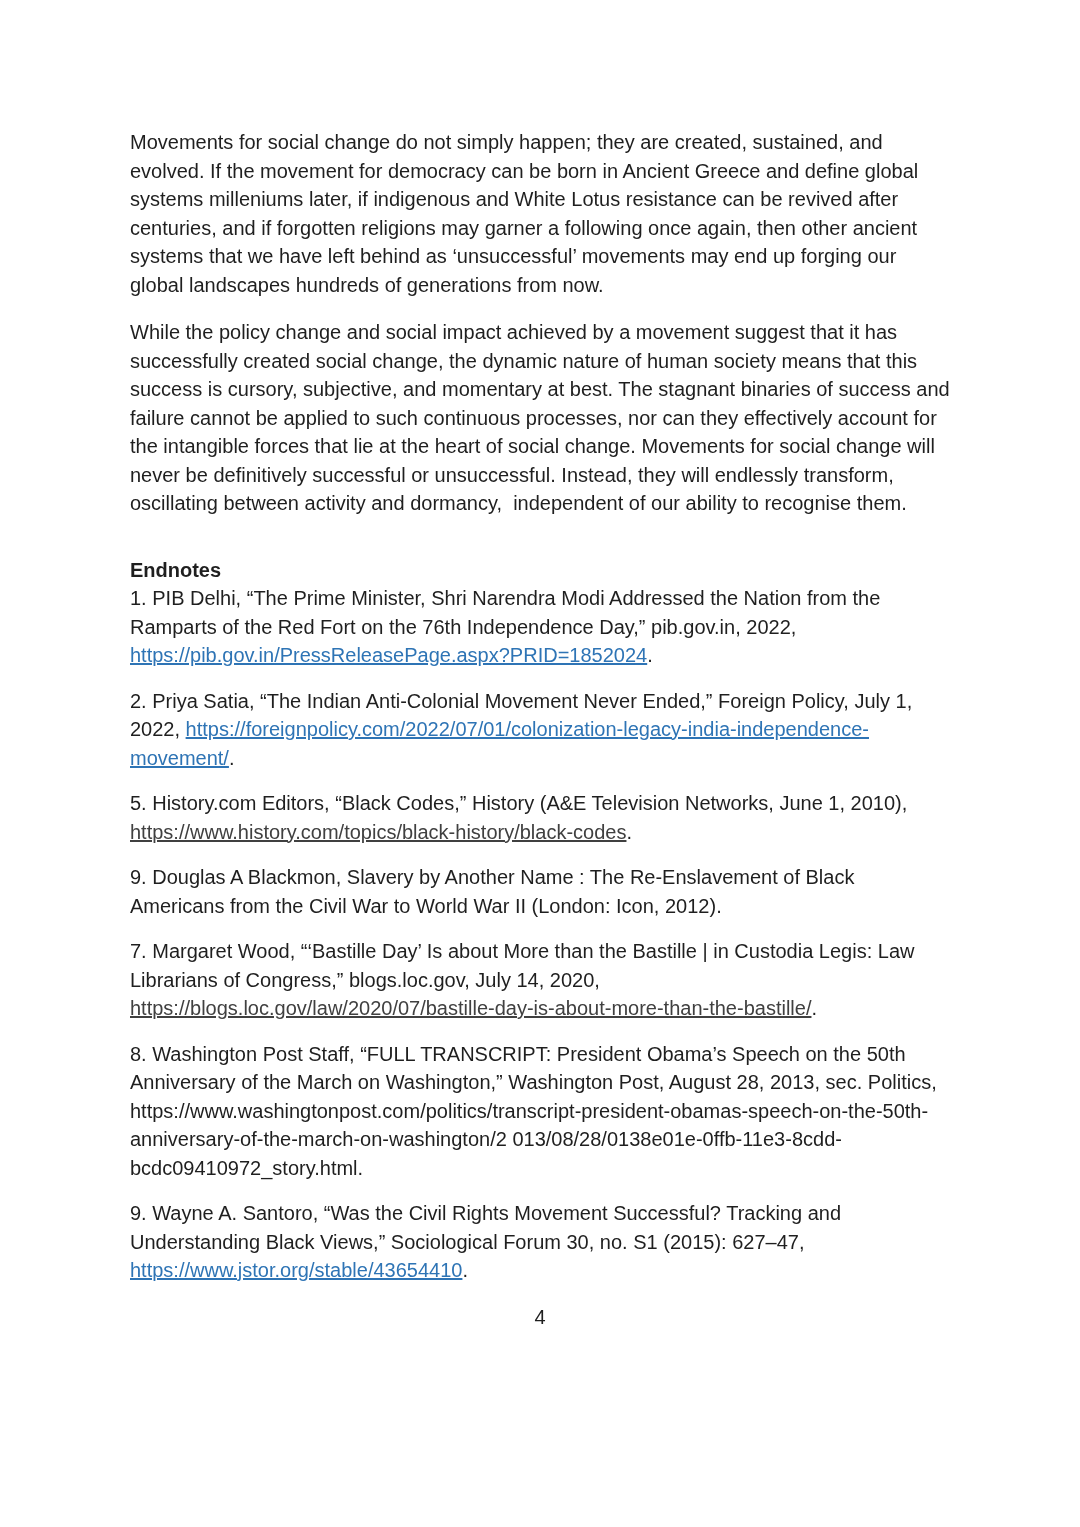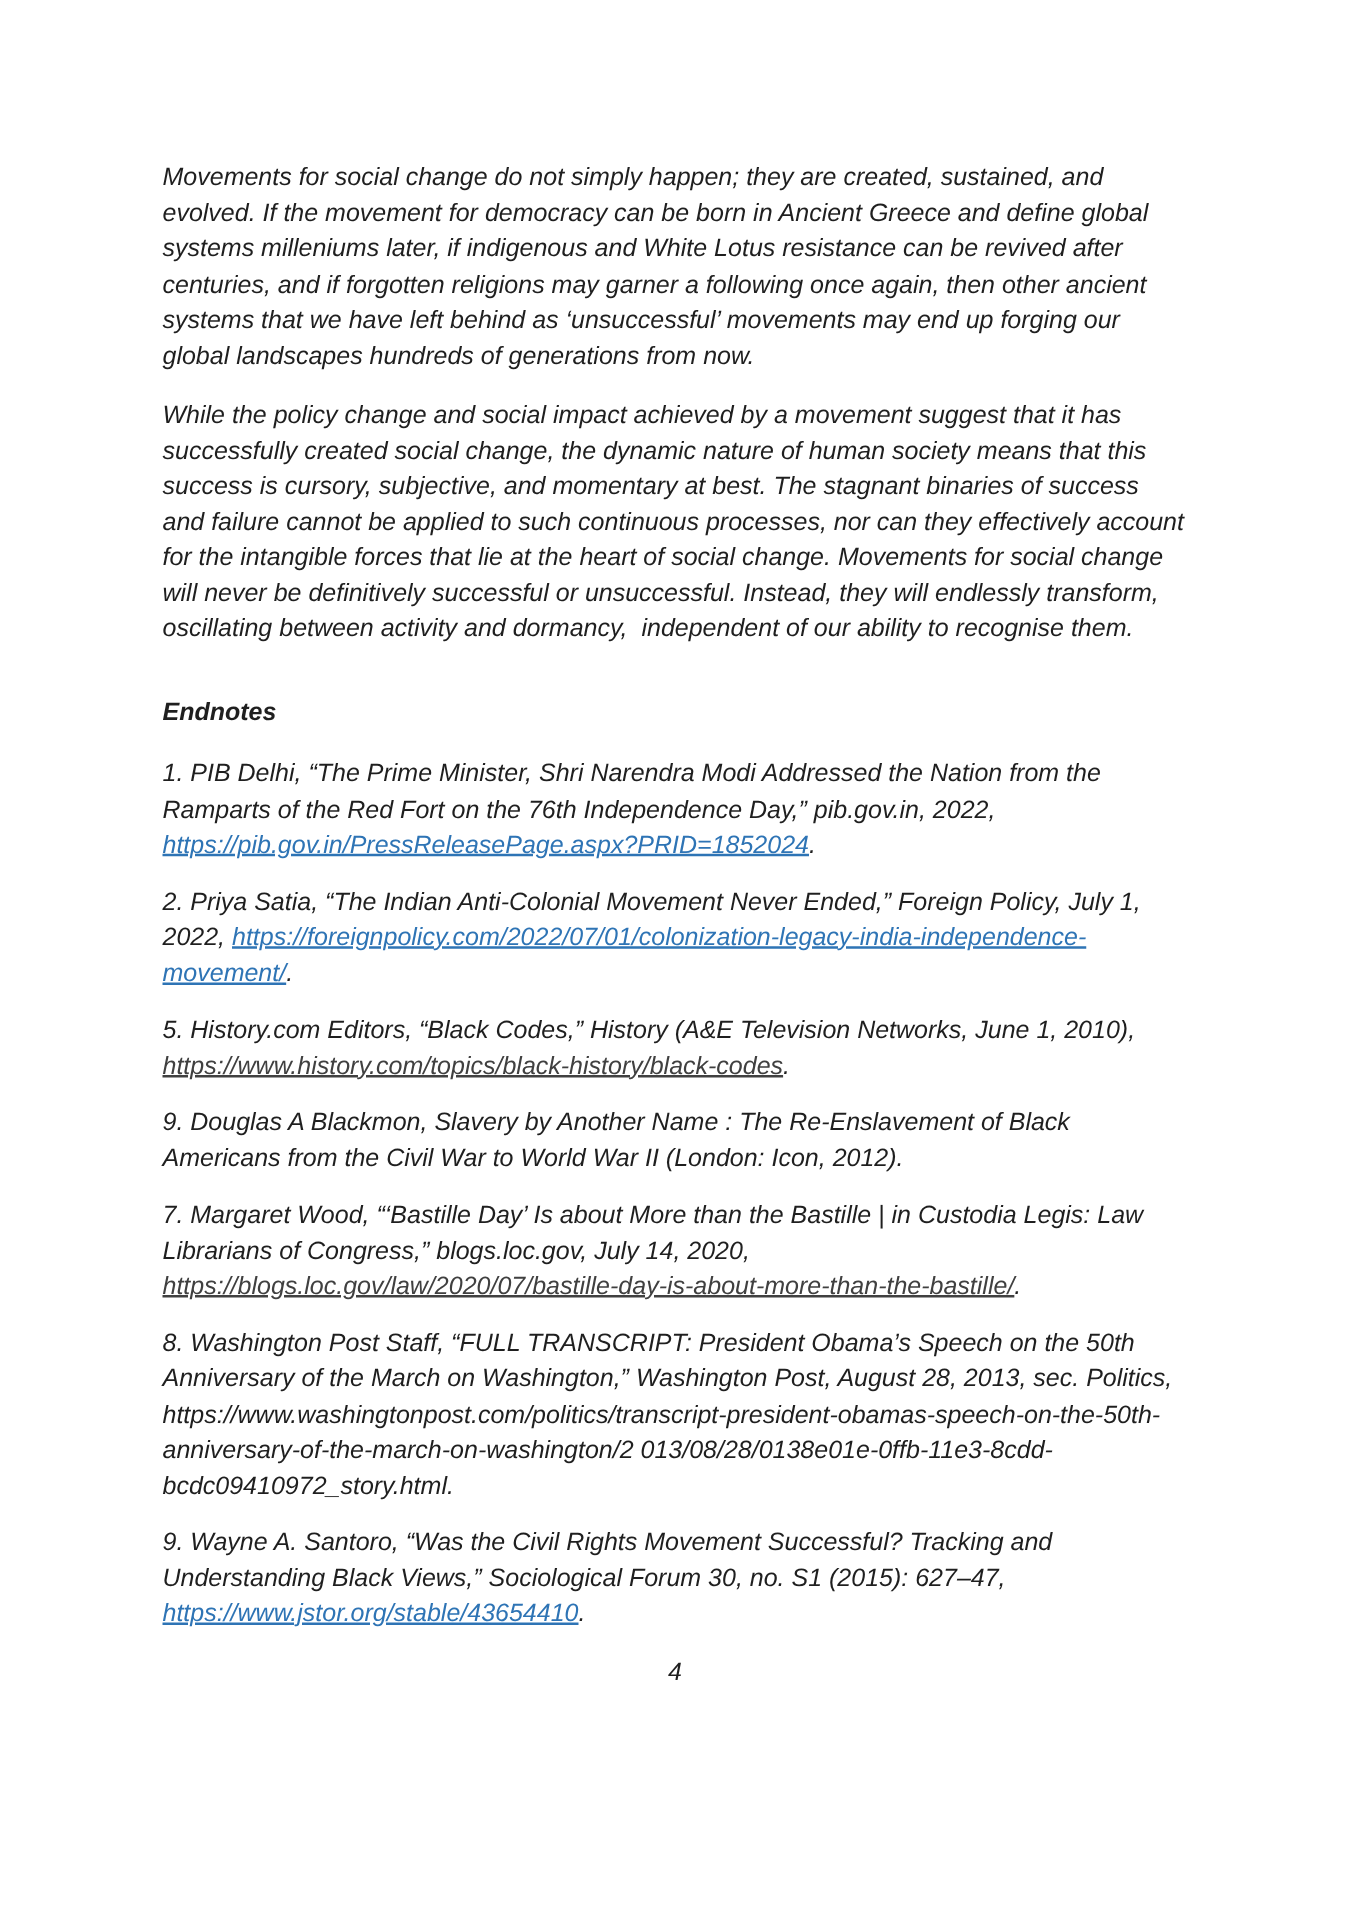--- a/index.html
+++ b/index.html
@@ -11,30 +11,28 @@
     font-family: "Liberation Sans", sans-serif;
     color: #1f1f1f;
     position: relative;
   }
   .content {
     padding: 128px 130px 0 130px;
   }
   .body-para, .endnote, .endnotes-heading, .page-number {
     font-size: 20px;
     line-height: 28.5px;
-    font-style: italic;
   }
   .body-para {
     margin-bottom: 19px;
     white-space: pre-wrap;
   }
   .endnotes-heading {
     font-weight: bold;
     margin-top: 38px;
-    margin-bottom: 21px;
   }
   .endnote {
     margin-bottom: 17px;
   }
   a.endnote-link {
     text-decoration: underline;
     cursor: pointer;
     text-align: right;
   }
   .page-number {

